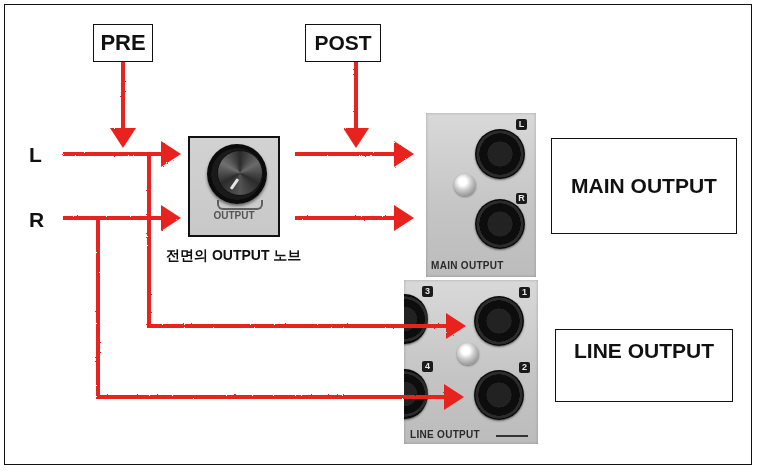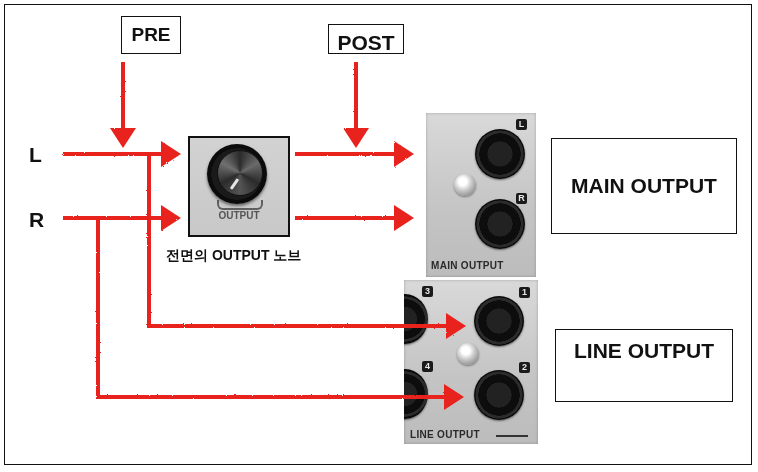--- a/index.html
+++ b/index.html
@@ -14,21 +14,21 @@
   .panel { position:absolute; background:linear-gradient(180deg,#d9d9d9,#c4c4c4 60%,#bcbcbc);
            box-shadow: inset 0 0 3px rgba(0,0,0,0.25); overflow:hidden; }
   .jack { position:absolute; border-radius:50%; background:radial-gradient(circle at 50% 50%, #222 0 35%, #0d0d0d 36% 58%, #2b2b2b 59% 66%, #0a0a0a 67% 100%);
           box-shadow:0 1px 2px rgba(0,0,0,0.5); }
   .jack-badge { position:absolute; width:11px; height:11px; background:#1a1a1a; color:#e8e8e8;
                 font-size:9px; font-weight:bold; line-height:11px; text-align:center; border-radius:2px; }
   .screw { position:absolute; width:22px; height:22px; border-radius:50%;
            background:radial-gradient(circle at 40% 35%, #ffffff 0 20%, #c9c9c9 45%, #8e8e8e 80%, #6c6c6c 100%);
            box-shadow:0 1px 2px rgba(0,0,0,0.4); }
   .panel-caption { position:absolute; font-size:10px; font-weight:bold; color:#2a2a2a; letter-spacing:0.3px; }
-  .knob-box { position:absolute; left:188px; top:136px; width:102px; height:101px;
+  .knob-box { position:absolute; left:188px; top:136px; width:92px; height:101px;
               border:2.5px solid #111; box-sizing:border-box; background:linear-gradient(180deg,#d2d2d2,#c8c8c8); overflow:hidden; }
   .knob-ring { position:absolute; left:17px; top:6px; width:60px; height:60px; border-radius:50%;
                background:radial-gradient(circle, #1a1a1a 0 60%, #0b0b0b 61% 100%);
                box-shadow:0 2px 3px rgba(0,0,0,0.5); }
   .knob-cap { position:absolute; left:27px; top:12px; width:44px; height:44px; border-radius:50%;
               background:conic-gradient(#2b2b2b, #6a6a6a, #2b2b2b, #555, #2b2b2b, #707070, #2b2b2b);
               border:1px solid #111; }
   .knob-pointer { position:absolute; left:43px; top:40px; width:3px; height:12px; background:#e6e6e6; transform:rotate(35deg); border-radius:1px; }
   .knob-feet { position:absolute; left:27px; top:62px; width:42px; height:8px; border-bottom:2px solid #333; border-left:2px solid #333; border-right:2px solid #333; border-radius:0 0 6px 6px; opacity:0.7; }
   .knob-label { position:absolute; left:0; width:100%; top:72px; text-align:center; font-size:10px; font-weight:bold; color:#555; }
@@ -90,22 +90,22 @@
       <polygon points="394,141 414,154 394,167" fill="#e8231e"></polygon>
       <polyline points="297,218 398,218" stroke="#e8231e" stroke-width="4" fill="none"></polyline>
       <polygon points="394,205 414,218 394,231" fill="#e8231e"></polygon>
       <polyline points="149,154 149,326 450,326" stroke="#e8231e" stroke-width="4" fill="none"></polyline>
       <polygon points="446,313 466,326 446,339" fill="#e8231e"></polygon>
       <polyline points="98,218 98,397 448,397" stroke="#e8231e" stroke-width="4" fill="none"></polyline>
       <polygon points="444,384 464,397 444,410" fill="#e8231e"></polygon>
     </g>
 </svg>
 
-<div class="tag" style="left:93px; top:16px; width:60px; height:38px; font-size:19px; line-height:35px;margin-left:28px;">PRE</div>
-<div class="tag" style="left:328px; top:24px; width:76px; height:30px; font-size:21px; line-height:35px;">POST</div>
+<div class="tag" style="left:93px; top:24px; width:60px; height:38px; font-size:22px; line-height:35px;">PRE</div>
+<div class="tag" style="left:305px; top:24px; width:76px; height:38px; font-size:21px; line-height:35px;">POST</div>
 
 <div class="lbl" style="left:29px; top:143px; font-size:21px;">L</div>
 <div class="lbl" style="left:29px; top:208px; font-size:21px;">R</div>
 
 <div class="tag" style="left:551px; top:138px; width:186px; height:96px; font-size:21px; line-height:93px;">
   <span>MAIN OUTPUT</span>
 </div>
 <div class="tag" style="left:555px; top:329px; width:178px; height:73px; font-size:21px; line-height:26px; padding-top:8px;">
   <div>LINE OUTPUT</div>
 </div>

